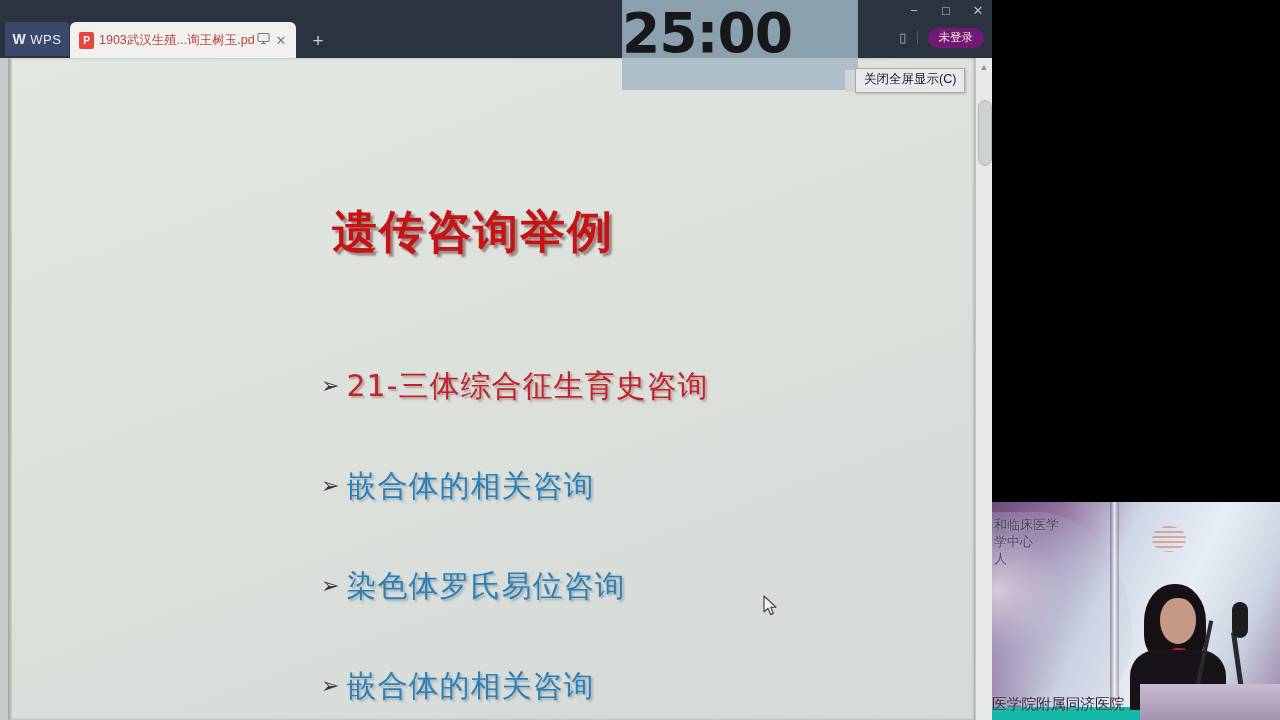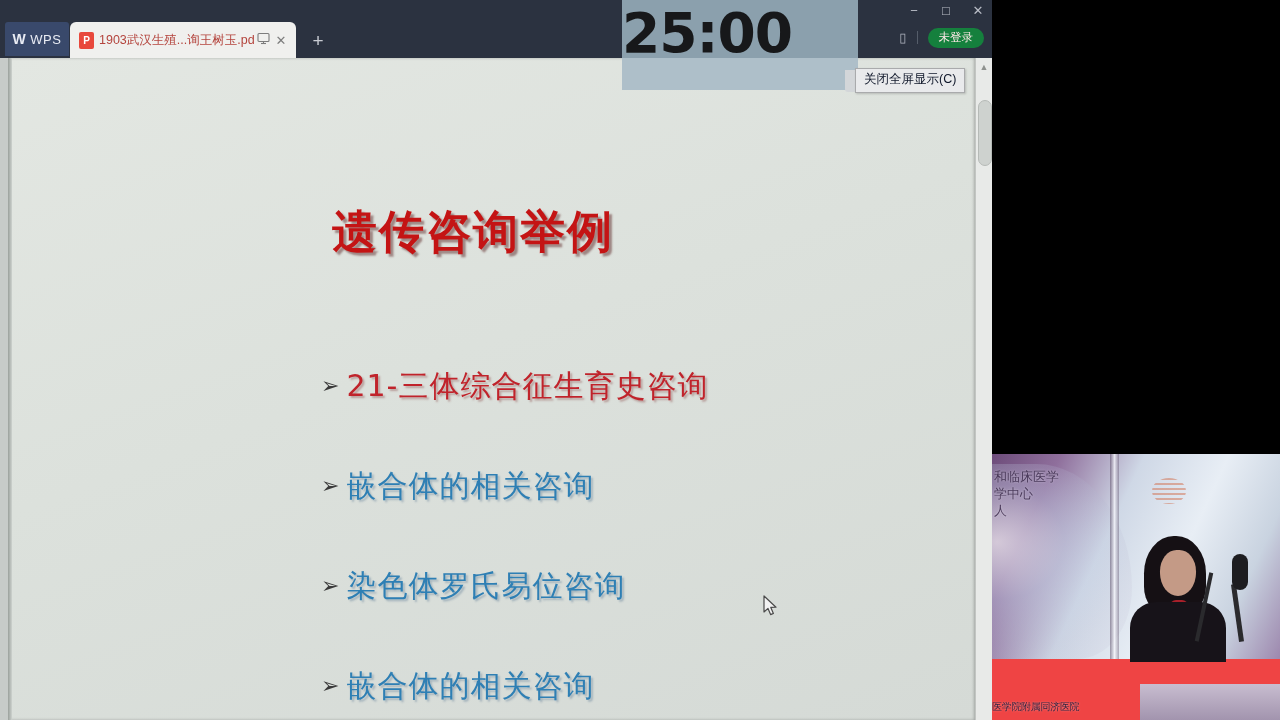--- a/index.html
+++ b/index.html
@@ -129,21 +129,21 @@
     gap: 10px;
   }
   #acct-row .mini-ic {
     color: #aeb3bd;
     font-size: 13px;
   }
   #acct-row .divider {
     width: 1px; height: 13px; background: #555d6a;
   }
   #login-badge {
-    background: #15803d;
+    background: #701a75;
     color: #ffe9e8;
     font-size: 11.5px;
     border-radius: 11px;
     padding: 3px 11px;
     line-height: 1.2;
   }
 
   
   #doc-area {
     position: absolute;
@@ -289,22 +289,22 @@
     position: absolute;
     left: 992px; top: 0;
     width: 288px; height: 720px;
     background: #000;
     overflow: hidden;
   }
 
   #video {
     position: absolute;
     left: 0; bottom: 0;
-    width: 288px; height: 266px;
-    background: #ef4444;
+    width: 288px; height: 218px;
+    background: #14b8a6;
     overflow: hidden;
   }
   
   #video .backdrop {
     position:absolute; left:0; top:0; width:288px; height:205px;
     background:
       linear-gradient(115deg, #6d4c7a 0%, #8f6f9c 18%, #cfd8e6 40%, #e8eef5 62%, #c9d3e0 82%, #9d88ae 100%);
   }
   #video .curve {
     position:absolute; left:-10px; top:10px; width:150px; height:195px;
@@ -322,21 +322,21 @@
     font-size: 13px;
     line-height: 17px;
     font-family: "DejaVu Sans", sans-serif;
     opacity: .85;
     text-shadow: 0 0 2px rgba(255,255,255,.5);
   }
   #video .screen-bottom-txt {
     position: absolute;
     left: 0px; bottom: 6px;
     color: #2f1f3d;
-    font-size: 10px;
+    font-size: 15px;
     font-family: "DejaVu Sans", sans-serif;
     letter-spacing: -.3px;
     text-shadow: 0 0 2px rgba(255,255,255,.45);
   }
   
   #video .speaker-hair {
     position:absolute; left:152px; top:82px; width:62px; height:78px;
     background:#151014; border-radius: 48% 48% 35% 35%;
   }
   #video .speaker-face {

